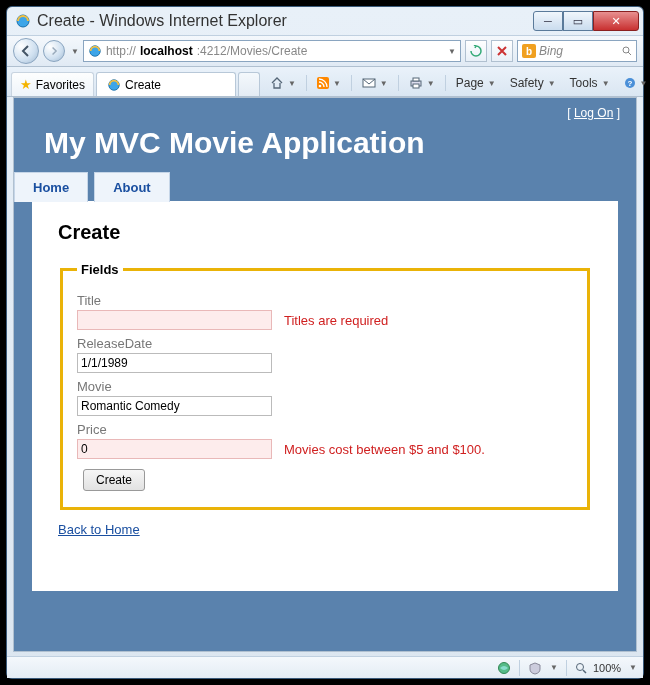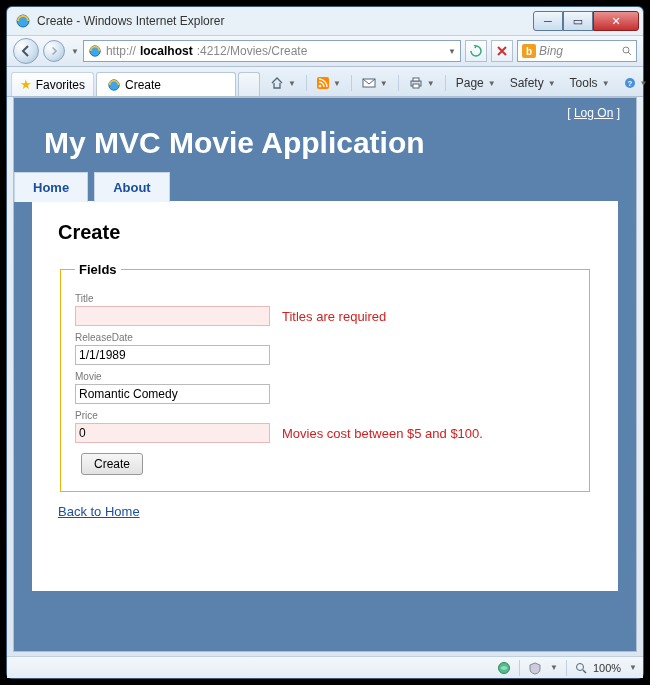--- a/index.html
+++ b/index.html
@@ -23,21 +23,21 @@
     box-shadow: 0 0 8px rgba(0,0,0,0.5);
   }
   .titlebar {
     height: 28px;
     display: flex;
     align-items: center;
     padding: 0 4px 0 8px;
     background: transparent;
   }
   .titlebar .ie-icon { width: 16px; height: 16px; margin-right: 6px; }
-  .titlebar .title { flex: 1; color: #333; font-size: 12px; }
+  .titlebar .title { flex: 1; color: #333; font-size: 16px; }
   .winbtns { display: flex; gap: 0; }
   .winbtn {
     width: 30px; height: 20px;
     border: 1px solid #5a7a9a;
     background: linear-gradient(#f0f6fc,#cadcee);
     display:flex; align-items:center; justify-content:center;
     font-size: 11px; color:#334;
   }
   .winbtn.min { border-top-left-radius:3px; border-bottom-left-radius:3px;}
   .winbtn.close {
@@ -156,28 +156,28 @@
     background:#fff;
     margin:0 18px 18px 18px;
     padding:20px 26px 22px 26px;
     min-height:390px;
   }
   .page h2 {
     font-family:"Segoe UI",Arial,sans-serif;
     font-size:20px; margin:0 0 18px 0;
   }
   fieldset {
-    border:1px solid #eab308;
+    border:3px solid #eab308;
     padding:10px 9px 16px 14px;
     margin-top:10px;
   }
   legend {
     font-weight:bold; font-size:13px; padding:0 4px;
   }
-  .fld-label { color:#777; font-size:10px; margin-top:6px;}
+  .fld-label { color:#777; font-size:13px; margin-top:6px;}
   .fld-row { display:flex; align-items:center; gap:12px; margin-top:2px;}
   .fld-input {
     width:195px; height:20px;
     border:1px solid #bbb; background:#fff;
     font-size:12px; padding:0 3px;
     font-family:inherit;
   }
   .fld-input.err { background:#fdecec; border-color:#e9b8b8;}
   .err-msg { color:#d02020; font-size:13px;}
   .create-btn {

